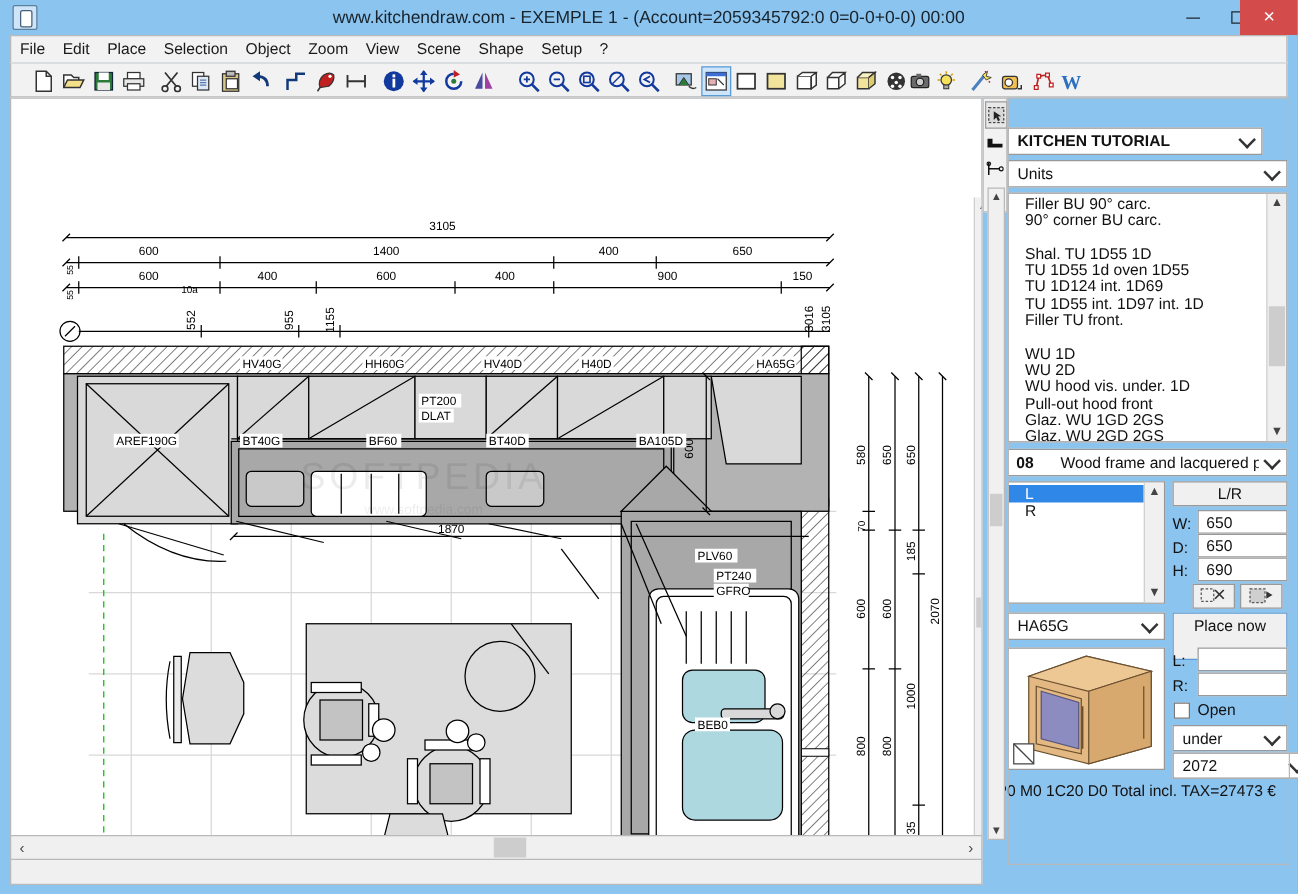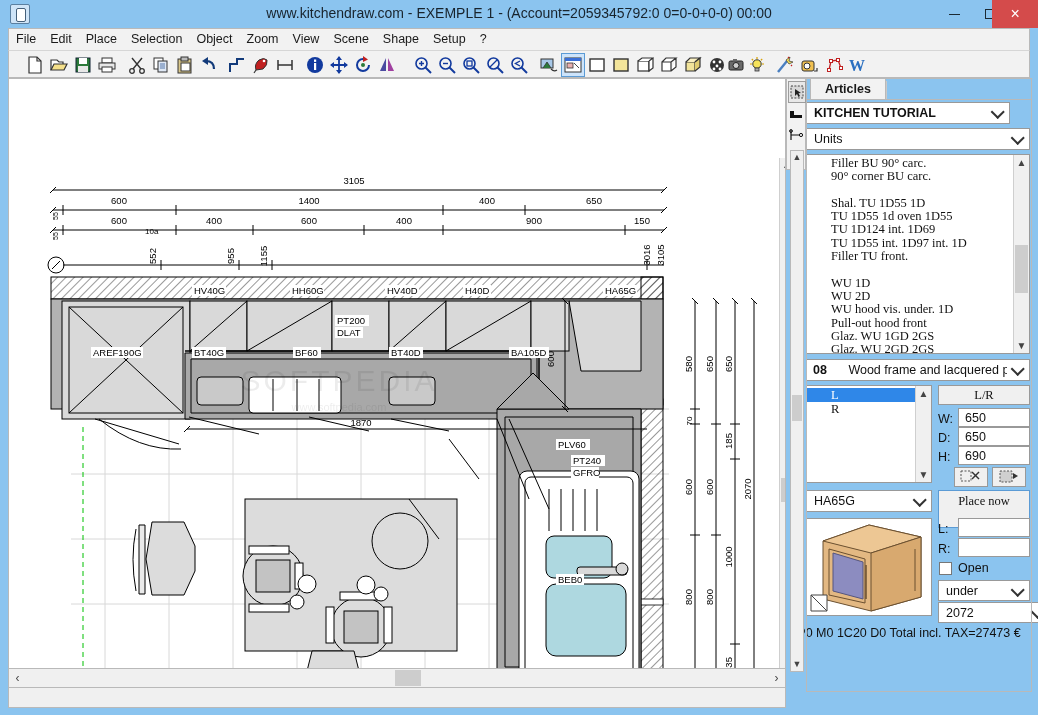--- a/index.html
+++ b/index.html
@@ -107,32 +107,32 @@
     content:"";position:absolute;left:2px;top:45%;margin-top:-3px;
     width:8px;height:8px;border-right:2px solid #333;border-bottom:2px solid #333;
     transform:rotate(45deg) translate(-1px,-2px);
   }
   .combo.bold .txt{font-weight:bold;}
 
   .listbox{
     position:absolute;background:#fff;border:1px solid #999;box-sizing:border-box;overflow:hidden;
   }
   .listbox .inner{position:absolute;left:0;top:0;right:16px;top:2px;}
-  .li{font-size:12.5px;color:#111;line-height:13.3px;padding-left:24px;height:13.3px;white-space:nowrap;font-family:Liberation Serif, serif;}
+  .li{font-size:12.5px;color:#111;line-height:13.3px;padding-left:13px;height:13.3px;white-space:nowrap;}
   .li.sel{background:#2f87e8;color:#fff;}
   .li.blank{height:13.3px;}
   .sb{position:absolute;right:0;top:0;bottom:0;width:16px;background:#f0f0f0;border-left:1px solid #cfcfcf;box-sizing:border-box;}
   .sb .up,.sb .dn{position:absolute;left:0;width:15px;height:15px;text-align:center;color:#444;font-size:10px;line-height:15px;}
   .sb .up{top:0;}
   .sb .dn{bottom:0;}
   .sb .th{position:absolute;left:1px;width:13px;background:#cdcdcd;}
 
   .btn{
     position:absolute;background:#f0f0f0;border:1px solid #999;box-sizing:border-box;
-    font-size:12.5px;color:#111;text-align:center;font-family:Liberation Serif, serif;
+    font-size:12.5px;color:#111;text-align:center;
   }
   .btn.primary{border:1px solid #5b9bd5;}
   .field{
     position:absolute;background:#fff;border:1px solid #999;box-sizing:border-box;
     font-size:12.5px;color:#111;
   }
   .field .v{position:absolute;left:6px;top:2px;}
   .lbl{position:absolute;font-size:12.5px;color:#111;}
   .cbx{position:absolute;width:13px;height:13px;background:#fff;border:1px solid #777;box-sizing:border-box;}
   .preview{
@@ -760,25 +760,20 @@
             </svg></span>
         </div>
         <div class="vtb" style="top: 68px;">
           <span style="position:absolute;left:1px;top:3px;"><svg width="14" height="14" viewBox="0 0 14 14">
               <rect x="2" y="2" width="10" height="10" fill="#fff" stroke="#111" stroke-width="1.2"></rect>
               <rect x="4" y="4" width="6" height="6" fill="none" stroke="#111" stroke-width="0.9"></rect>
             </svg></span>
         </div>
       </div>
 
-    <div class="tabstrip">
-      <div class="tabline"></div>
-      <div class="tab">Articles</div>
-      <div class="tabrest"></div>
-    </div>
 
     <div class="combo bold" style="left:20px;top:24px;width:204px;height:22px;">
       <div class="txt">KITCHEN TUTORIAL</div>
       <div class="chev"></div>
     </div>
 
     <div class="combo" style="left:20px;top:50px;width:224px;height:22px;">
       <div class="txt">Units</div>
       <div class="chev"></div>
     </div>

